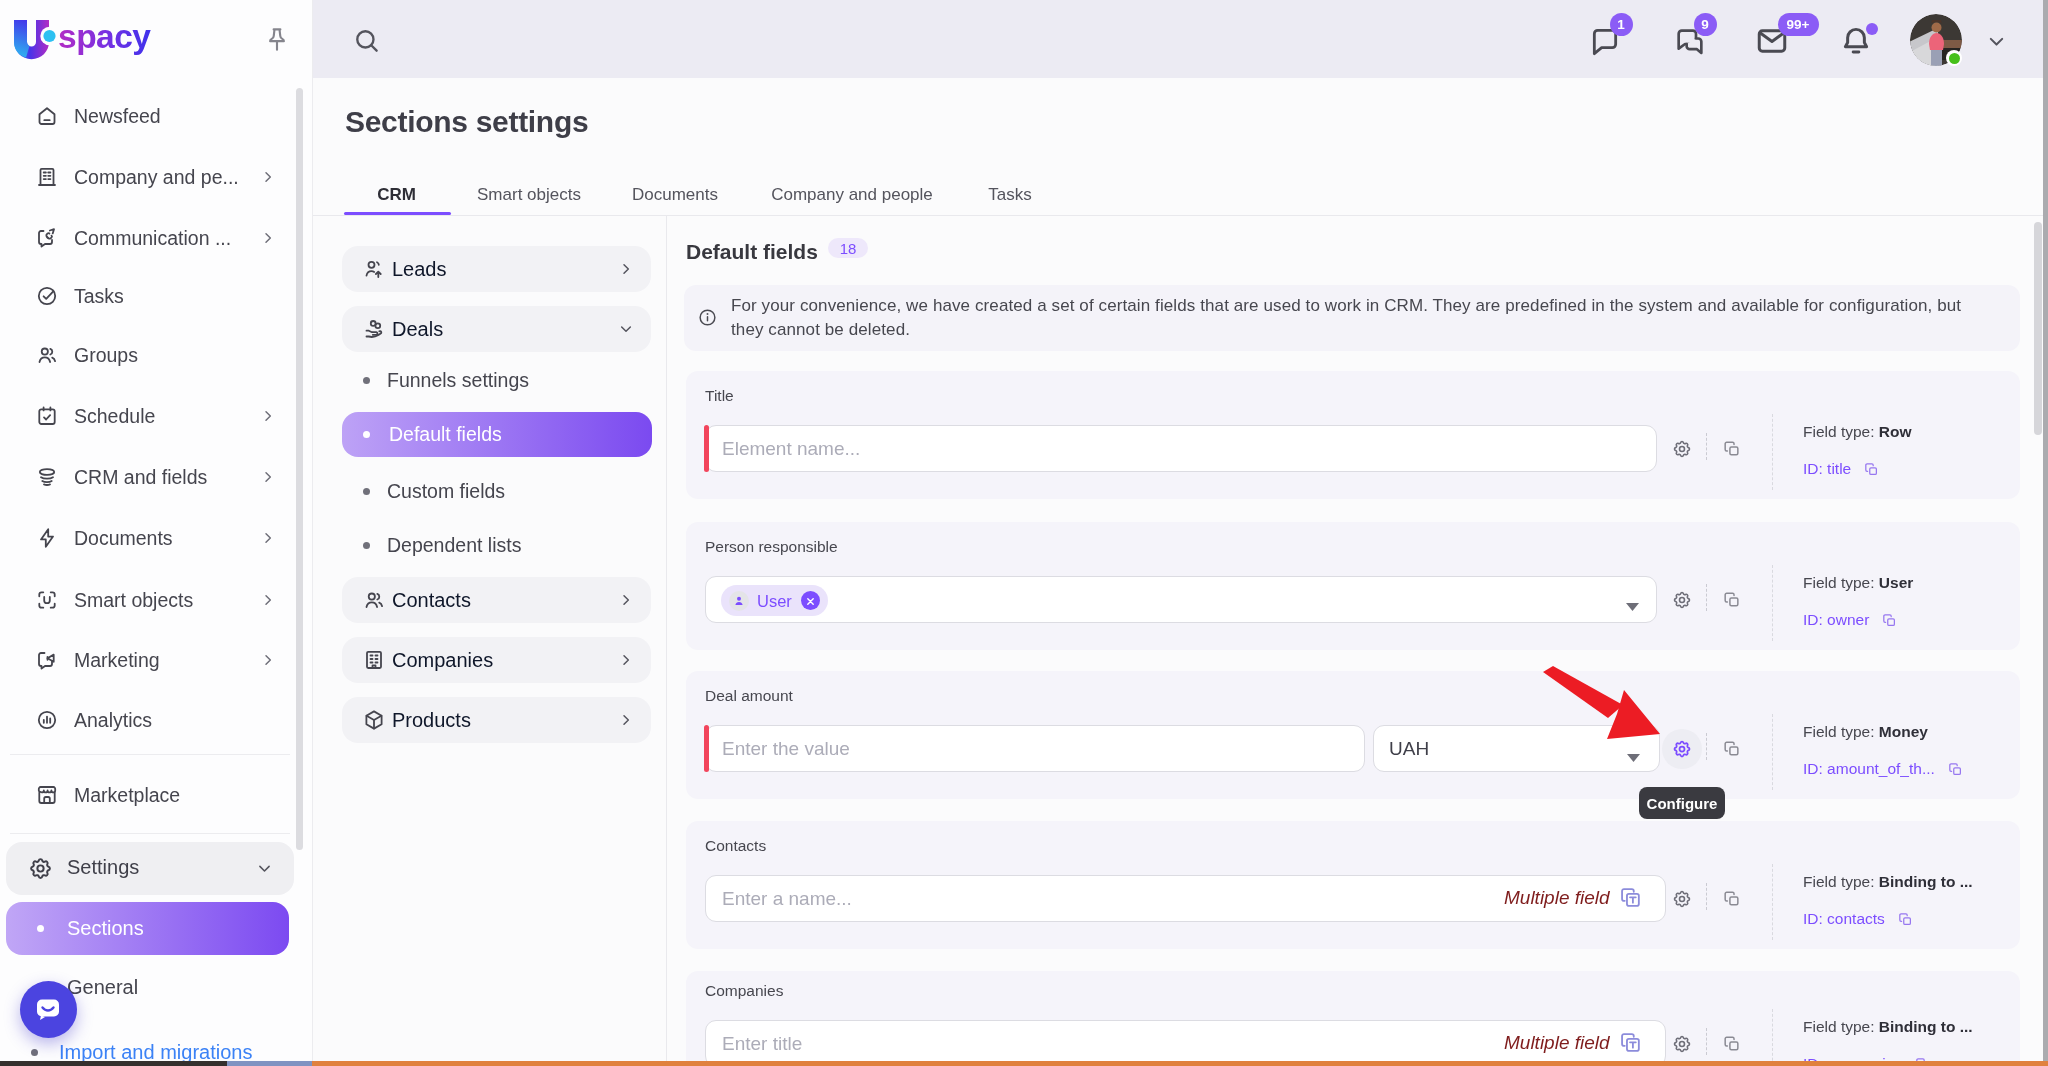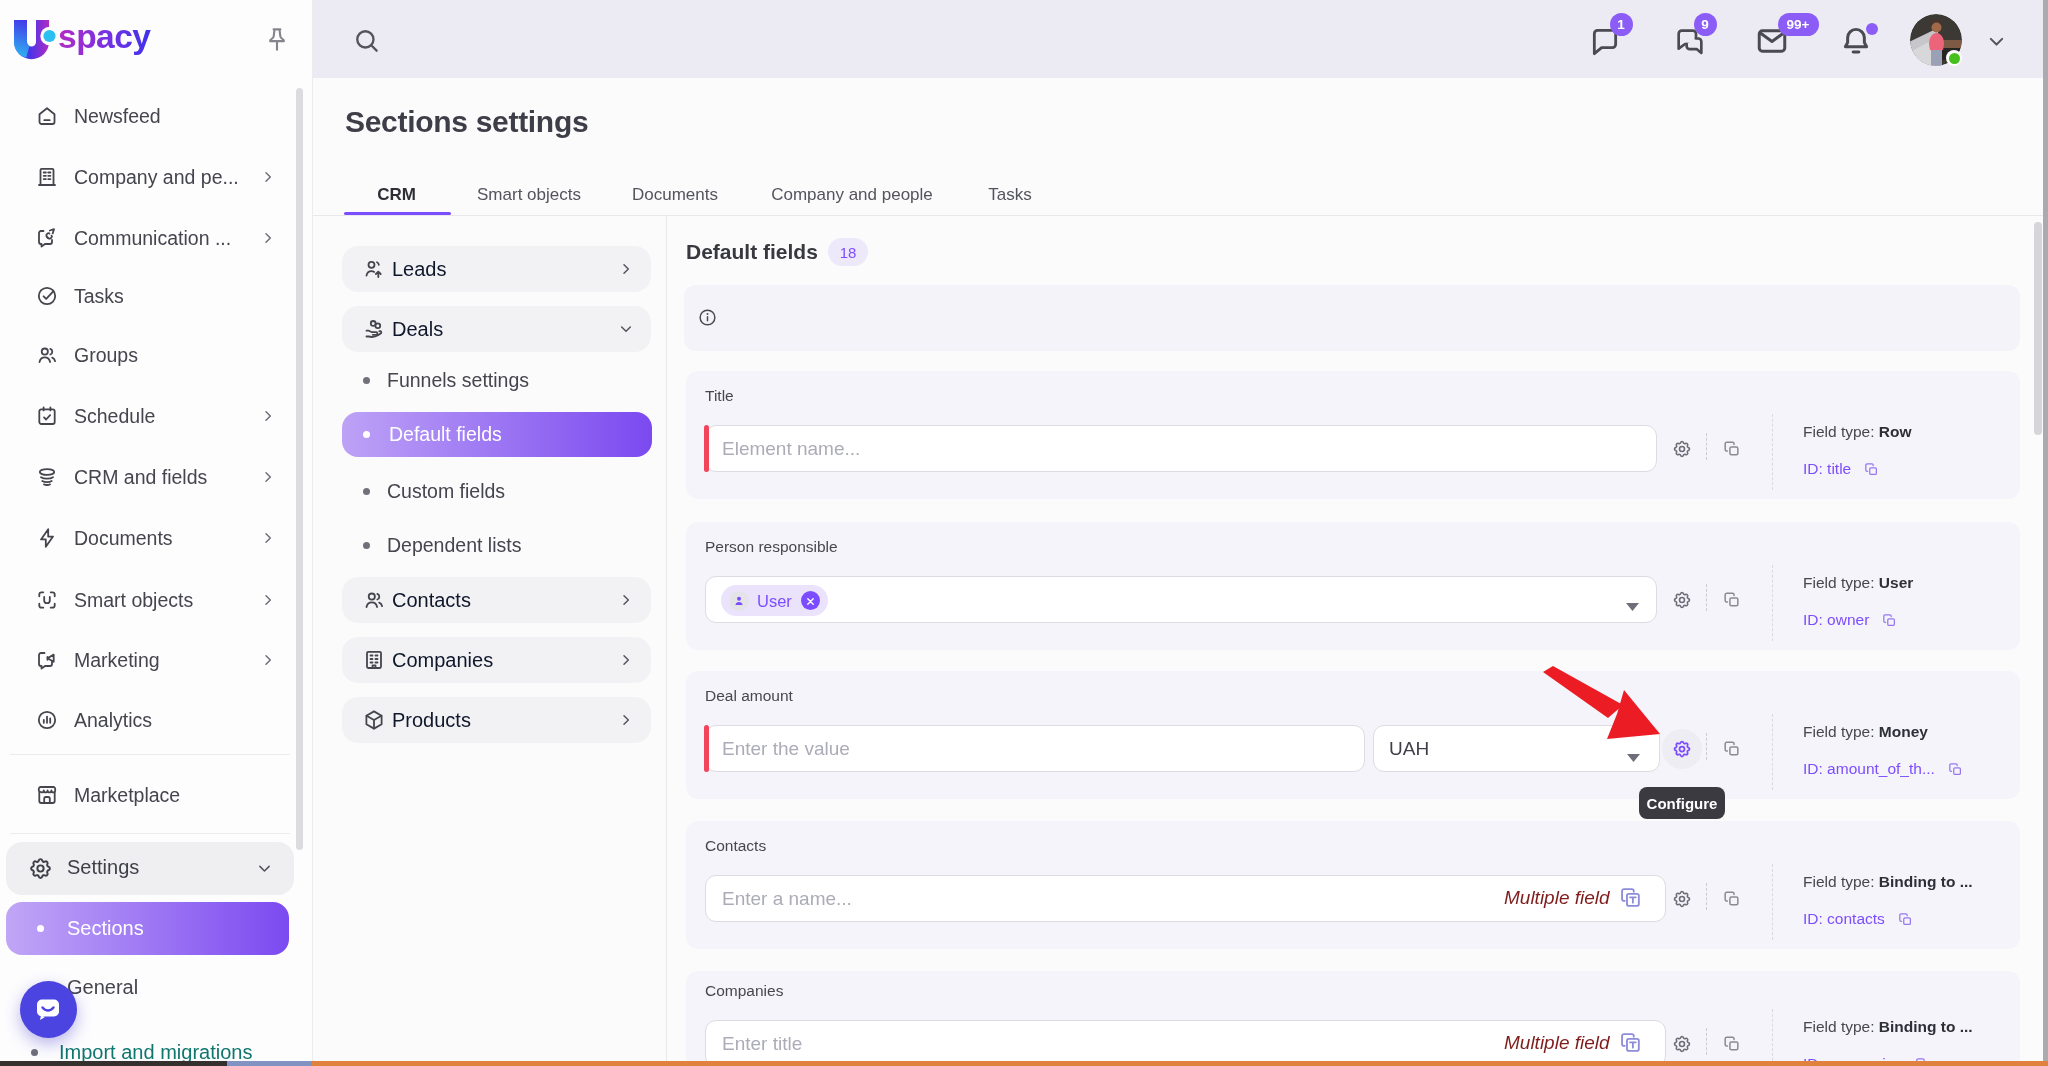--- a/index.html
+++ b/index.html
@@ -22,21 +22,21 @@
 .tab-border { left:313px; top:215px; width:1730px; height:1px; background:#e9e9ed; }
 .vdiv { left:666px; top:216px; width:1px; height:850px; background:#e9e9ed; }
 .panel-btn { position:absolute; left:342px; width:309px; height:46px; background:#f2f2f5; border-radius:16px; }
 .panel-btn .pb-icon { position:absolute; left:20px; top:11px; width:24px; height:24px; }
 .panel-btn .pb-text { position:absolute; left:50px; top:50%; transform:translateY(-50%); font-size:20px; color:#0f172a; }
 .panel-btn .pb-chev { position:absolute; left:276px; top:15px; width:16px; height:16px; }
 .panel-sel { position:absolute; left:342px; width:310px; height:45px; background:linear-gradient(90deg,#bda2f6,#7b4af0); border-radius:16px; }
 .panel-sub { position:absolute; left:387px; font-size:19.5px; color:#45454e; white-space:nowrap; transform:translateY(-50%); }
 .bullet { position:absolute; width:7px; height:7px; border-radius:50%; background:#70707a; }
 .content-h { left:686px; top:240px; font-size:21px; font-weight:700; color:#38383f; }
-.badge18 { left:828px; top:238px; width:40px; height:28px; background:#eee8fb; border-radius:14px; color:#7c4dff; font-size:15px; display:flex; align-items:center; justify-content:center; }
+.badge18 { left:828px; top:238px; width:40px; height:20px; background:#eee8fb; border-radius:14px; color:#7c4dff; font-size:15px; display:flex; align-items:center; justify-content:center; }
 .infobox { left:684px; top:285px; width:1336px; height:66px; background:#f4f3f9; border-radius:12px; }
 .infobox .txt { position:absolute; left:47px; top:9px; font-size:17px; letter-spacing:0.1px; color:#47474f; line-height:24px; }
 .card { position:absolute; left:686px; width:1334px; height:128px; background:#f5f4fa; border-radius:12px; }
 .card .label { position:absolute; left:19px; top:16px; font-size:15.5px; color:#47474f; }
 .fld { position:absolute; top:54px; height:47px; background:#fff; border:1.5px solid #dcdce2; border-radius:11px; }
 .redbar { position:absolute; left:18px; top:54px; width:5px; height:47px; background:#f2455c; border-radius:3px; z-index:2; }
 .ph { position:absolute; left:36px; top:54px; height:47px; display:flex; align-items:center; font-size:19px; color:#acacb8; }
 .ftcol { position:absolute; left:1117px; font-size:15.5px; color:#47474f; white-space:nowrap; }
 .ftcol b { color:#2f2f38; font-weight:700; }
 .idcol { position:absolute; left:1117px; font-size:15.5px; color:#7c4dff; white-space:nowrap; display:flex; align-items:center; gap:13px; }
@@ -203,21 +203,21 @@
     <span class="abs" style="left:250px;top:18px;"><svg width="17" height="17" viewBox="0 0 24 24" fill="none" style="">
         <path d="M5.5 9 12 15.5 18.5 9" stroke="#54545d" stroke-width="2.2" stroke-linecap="round" stroke-linejoin="round"></path>
       </svg></span>
   </div>
 <div class="sections-btn" style="top:902px;">
     <span class="abs" style="left:31px;top:23px;width:7px;height:7px;border-radius:50%;background:#fff;"></span>
     <span class="abs" style="left:61px;top:15px;font-size:20px;color:#fff;">Sections</span>
   </div>
 <div class="abs" style="left:67px;top:976px;font-size:20px;color:#45454e;">General</div>
 <div class="abs" style="left:31px;top:1049px;width:7px;height:7px;border-radius:50%;background:#70707a;"></div>
-<div class="abs" style="left:59px;top:1041px;font-size:20px;color:#0f766e;">Import and migrations</div>
+<div class="abs" style="left:59px;top:1041px;font-size:20px;color:#3b82f6;">Import and migrations</div>
 <div class="abs scrollthumb-side"></div>
 <div class="fab">
     <span class="abs" style="left:13px;top:13px;"><svg width="30" height="30" viewBox="0 0 30 30" fill="none" style="">
         <rect x="4" y="5.5" width="22" height="17" rx="5" fill="#fff"></rect>
         <path d="M9.5 13.5c1.6 2 3.4 3 5.5 3s3.9-1 5.5-3" stroke="#4b44e0" stroke-width="2.4" fill="none" stroke-linecap="round"></path>
         <path d="M8 21.5 7 26l5-3z" fill="#fff"></path>
       </svg></span>
   </div>
 <div class="abs" style="left:353px;top:27px;"><svg width="27" height="27" viewBox="0 0 24 24" fill="none" style="">
       <circle cx="11" cy="11" r="7.2" stroke="#54545d" stroke-width="2.1" stroke-linecap="round" stroke-linejoin="round"></circle>
@@ -342,20 +342,21 @@
       </svg></span>
   </div>
 <div class="abs content-h">Default fields</div>
 <div class="abs badge18">18</div>
 <div class="abs infobox">
     <span class="abs" style="left:13px;top:22px;"><svg width="21" height="21" viewBox="0 0 24 24" fill="none" style="">
         <circle cx="12" cy="12" r="8.4" stroke="#4a4a52" stroke-width="1.7" stroke-linecap="round" stroke-linejoin="round"></circle>
         <path d="M12 11v4.6" stroke="#4a4a52" stroke-width="1.7" stroke-linecap="round" stroke-linejoin="round"></path>
         <circle cx="12" cy="8" r="0.4" fill="#4a4a52" stroke="#4a4a52" stroke-width="1.4"></circle>
       </svg></span>
+    <span class="txt">For your convenience, we have created a set of certain fields that are used to work in CRM. They are predefined in the system and available for configuration, but<br>they cannot be deleted.</span>
   </div>
 <div class="card" style="top:371px;">
     <div class="label">Title</div>
     <div class="fld" style="left:19px;width:952px;"></div>
     <div class="redbar"></div>
     <div class="ph">Element name...</div>
     <span class="abs" style="left:986px;top:67.5px;"><svg width="20" height="20" viewBox="0 0 24 24" fill="none" style="">
         <path d="M10.33 4.32c.43-1.76 2.92-1.76 3.35 0a1.72 1.72 0 0 0 2.57 1.07c1.54-.94 3.31.83 2.37 2.37a1.72 1.72 0 0 0 1.07 2.57c1.76.43 1.76 2.92 0 3.35a1.72 1.72 0 0 0-1.07 2.57c.94 1.54-.83 3.31-2.37 2.37a1.72 1.72 0 0 0-2.57 1.07c-.43 1.76-2.92 1.76-3.35 0a1.72 1.72 0 0 0-2.57-1.07c-1.54.94-3.31-.83-2.37-2.37a1.72 1.72 0 0 0-1.07-2.57c-1.76-.43-1.76-2.92 0-3.35a1.72 1.72 0 0 0 1.07-2.57c-.94-1.54.83-3.31 2.37-2.37.99.6 2.29.07 2.57-1.07z" stroke="#6e6e78" stroke-width="1.9" stroke-linecap="round" stroke-linejoin="round"></path>
         <circle cx="12" cy="12" r="3" stroke="#6e6e78" stroke-width="1.9" stroke-linecap="round" stroke-linejoin="round"></circle>
       </svg></span>

